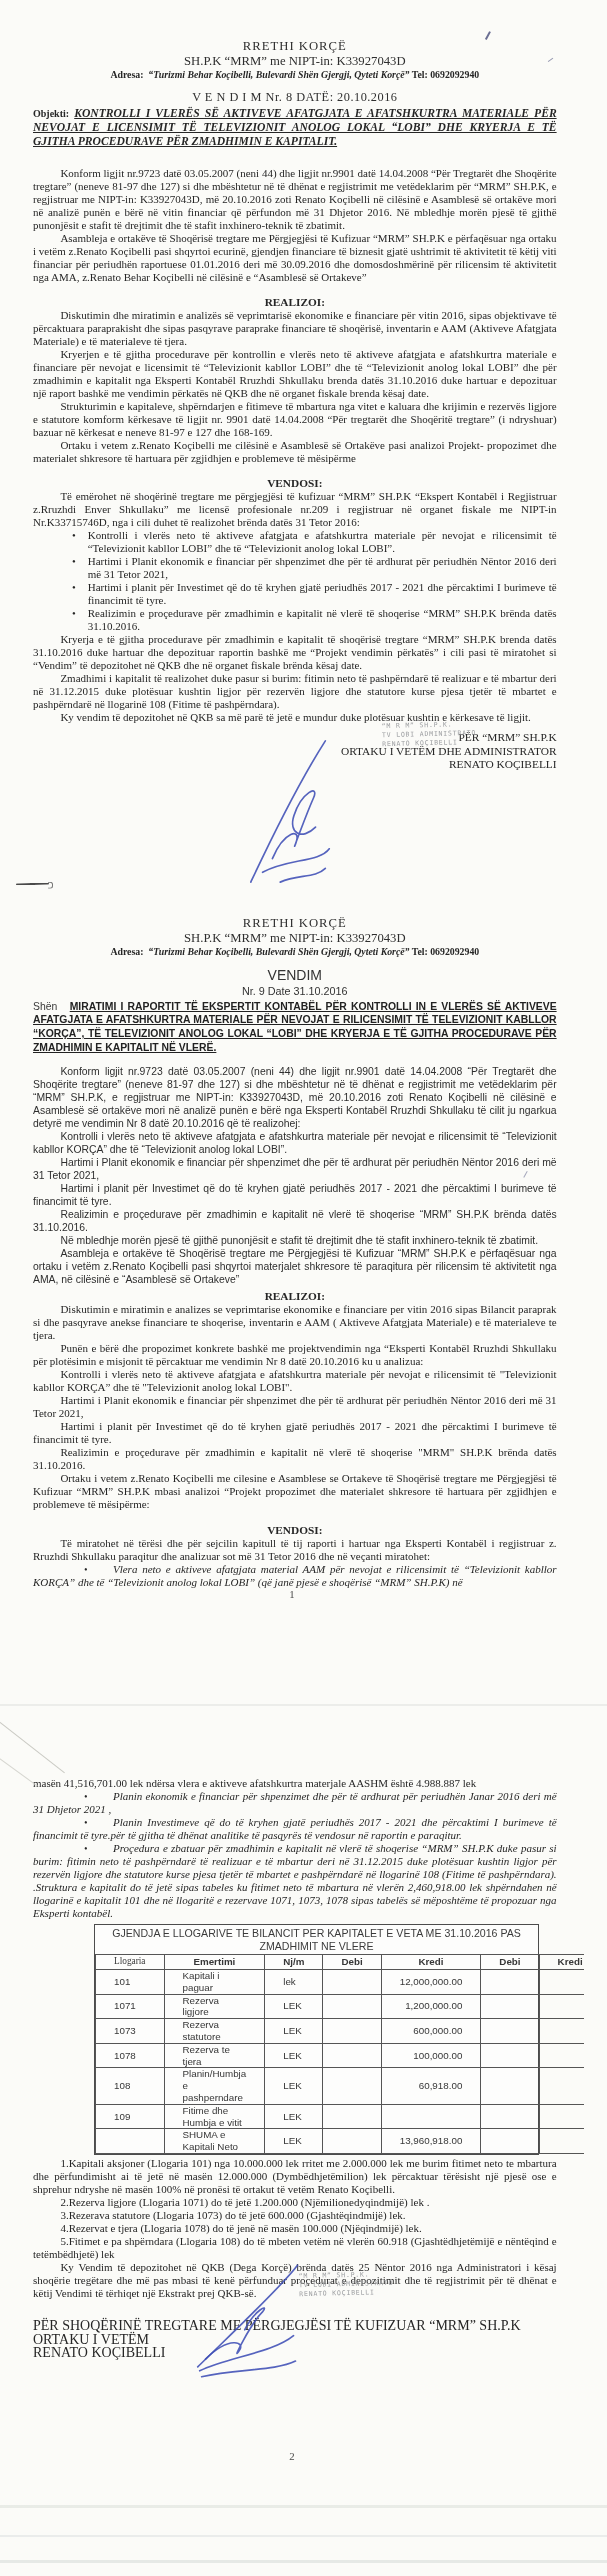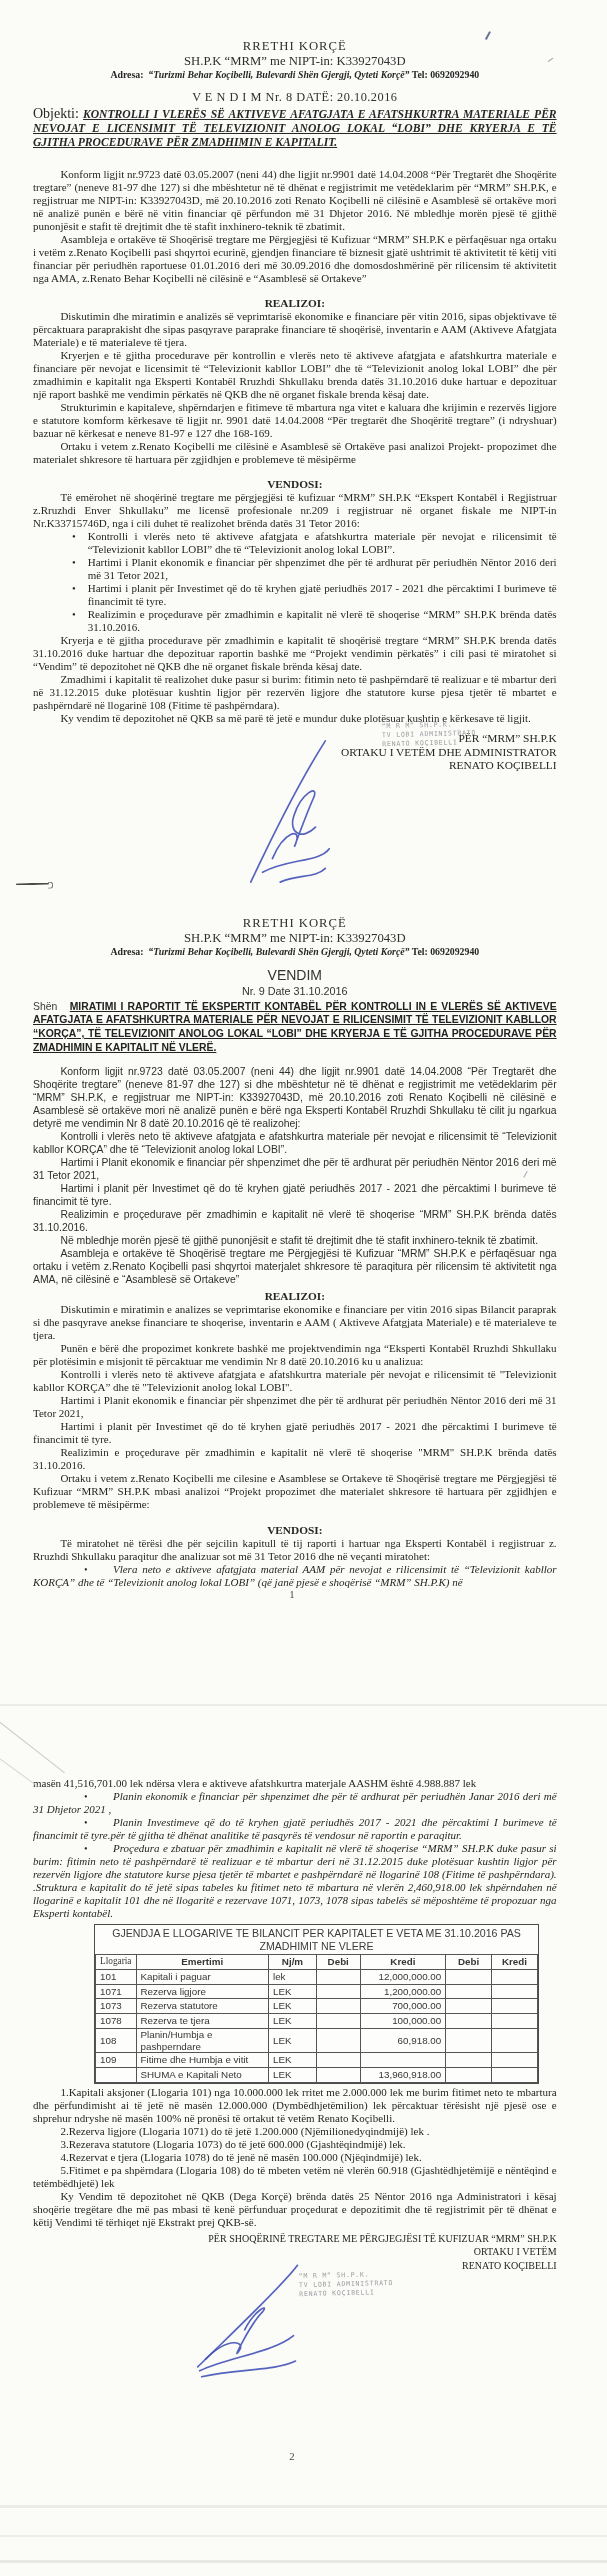--- a/index.html
+++ b/index.html
@@ -17,21 +17,21 @@
   .inner{padding:0 27.4px 0 33px;}
 
   
   .c{text-align:center;}
   .hdr1{font-size:12.7px;letter-spacing:1px;color:#2e2e2e;}
   .hdr2{font-size:12.7px;color:#2e2e2e;}
   .hdr3{font-size:9.8px;font-weight:bold;}
   .hdr3 .it{font-style:italic;}
   .vendim-line{font-size:12.3px;letter-spacing:0.5px;margin-top:9.8px;color:#303030;}
   .objekti{font-size:11.6px;line-height:14.3px;text-align:justify;margin-top:2px;}
-  .objekti .lbl{font-weight:normal;font-size:14px;}
+  .objekti .lbl{font-weight:bold;font-size:10px;}
   .objekti .bi{font-weight:bold;font-style:italic;text-decoration:underline;}
   .para{font-size:11px;line-height:13px;text-align:justify;text-indent:27.4px;margin:0;}
   .para.noind{text-indent:0;}
   .sechead{font-size:11.3px;font-weight:bold;text-align:center;margin:3.9px 0 1px 0;}
   ul.blts{margin:0 0 0 39px;padding:0;list-style:none;}
   ul.blts li{font-size:11px;line-height:13px;text-align:justify;position:relative;padding-left:15.7px;margin:0;}
   ul.blts li::before{content:"•";position:absolute;left:0;top:0;font-size:10.8px;}
   .signblock{margin-top:7.8px;}
   .signblock div{font-size:11.4px;line-height:13.3px;text-align:right;}
   .pageno{position:absolute;width:100%;text-align:center;font-size:10.8px;color:#4a4a4a;}
@@ -46,26 +46,26 @@
   .spara{font-family:"Liberation Sans", sans-serif;font-size:10.4px;line-height:13px;text-align:justify;text-indent:27.4px;margin:0;color:#2e2e2e;}
 
   
   .p3b{font-size:11px;line-height:13px;text-align:justify;margin:0;text-indent:51px;position:relative;font-style:italic;}
   .p3b::before{content:"•";margin-right:25.5px;font-size:9.8px;}
 
   
   .table-wrap{margin:3.9px 0 2px 61px;width:443px;border:1.4px solid #4c4c4c;background:#fdfdfc;}
   .t-title{font-family:"Liberation Sans", sans-serif;font-size:10.6px;line-height:13.2px;text-align:center;color:#3b3b3b;padding:2px 5.9px 1px 5.9px;}
   table.bal{border-collapse:collapse;width:100%;}
-  table.bal th, table.bal td{border:1px solid #555;font-family:"Liberation Sans", sans-serif;font-size:9.8px;color:#373737;padding:0 4px;height:13.7px;line-height:11.8px;}
+  table.bal th, table.bal td{border:1px solid #555;font-family:"Liberation Sans", sans-serif;font-size:9.8px;color:#373737;padding:0 18px;height:13.7px;line-height:11.8px;}
   table.bal th{font-weight:bold;font-size:9.8px;}
   table.bal th.lg{font-family:"Liberation Serif", serif;font-weight:normal;font-size:9.3px;}
   td.num{text-align:right;padding-right:11.8px;}
   .items p{font-size:11px;line-height:13px;text-align:justify;text-indent:27.4px;margin:0;}
-  .final-sign{font-size:10px;line-height:13.7px;text-align:right;margin-top:3px;}
+  .final-sign{font-size:14px;line-height:13.7px;text-align:left;margin-top:19px;}
 
   
   .sig{position:absolute;}
   .sig path{fill:none;stroke:#3d4db5;stroke-width:1.7;stroke-linecap:round;opacity:.88;}
   .stamp{position:absolute;font-family:"DejaVu Sans Mono", monospace;color:#9b9da0;font-size:6.5px;line-height:8.8px;letter-spacing:0.8px;transform:rotate(-1.5deg);}
   .edge-dash{position:absolute;left:15.7px;top:883px;width:33px;height:0;border-top:2px solid #4a4a4a;transform:rotate(-1deg);border-radius:2px;}
   .edge-dash::after{content:"";position:absolute;right:-3.9px;top:-2.9px;width:3.9px;height:4.9px;border:1px solid #777;border-left:none;border-radius:0 2.9px 2.9px 0;}
   .crease1{position:absolute;left:-5.9px;top:1717px;width:90px;height:0;border-top:1.4px solid #c9c9c3;transform:rotate(38deg);transform-origin:left top;}
   .crease2{position:absolute;left:-9.8px;top:1751px;width:59px;height:0;border-top:1px solid #d6d6d0;transform:rotate(36deg);transform-origin:left top;}
   .tick{position:absolute;background:#6b6f93;}
@@ -208,21 +208,21 @@
               <td></td>
               <td class="num">1,200,000.00</td>
               <td></td>
               <td></td>
           </tr>
           <tr>
             <td>1073</td>
               <td>Rezerva statutore</td>
               <td>LEK</td>
               <td></td>
-              <td class="num">700,000.00</td>
+              <td class="num">600,000.00</td>
               <td></td>
               <td></td>
           </tr>
           <tr>
             <td>1078</td>
               <td>Rezerva te tjera</td>
               <td>LEK</td>
               <td></td>
               <td class="num">100,000.00</td>
               <td></td>

